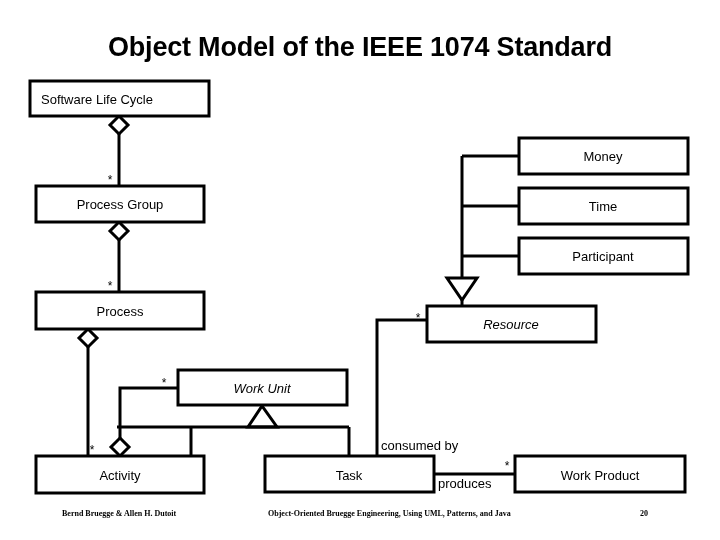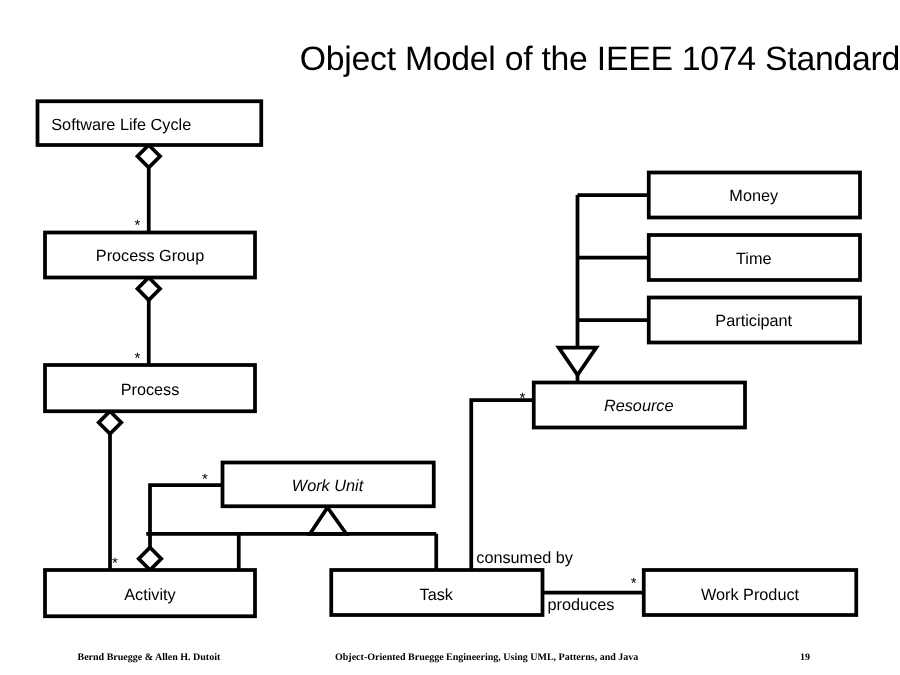--- a/index.html
+++ b/index.html
@@ -19,24 +19,24 @@
     position: relative;
     width: 720px;
     height: 540px;
     background: #ffffff;
   }
   .slide-title {
     position: absolute;
     left: 0;
     top: 32px;
     width: 720px;
-    text-align: right;
+    text-align: center;
     font-family: "Liberation Sans", sans-serif;
     font-size: 27px;
-    font-weight: normal;
+    font-weight: bold;
     letter-spacing: -0.2px;
     color: #000000;
     white-space: nowrap;
   }
   svg.diagram {
     position: absolute;
     left: 0;
     top: 0;
     width: 720px;
     height: 540px;
@@ -78,21 +78,20 @@
     font-size: 13px;
     fill: #000000;
   }
   .footer-left, .footer-center, .footer-right {
     position: absolute;
     font-family: "Liberation Serif", serif;
     font-size: 8px;
     font-weight: bold;
     color: #000000;
     white-space: nowrap;
-    margin-top: 12px;
   }
   .footer-left  { left: 62px;  top: 509px; }
   .footer-center{ left: 268px; top: 509px; }
   .footer-right { left: 640px; top: 509px; }
 </style>
 </head>
 <body>
 
 <div id="slide">
 
@@ -208,15 +207,15 @@
     <text class="mult" x="92" y="454" text-anchor="middle">*</text>
     <text class="mult" x="507" y="470" text-anchor="middle">*</text>
 
     <text class="assoc" x="381" y="450" text-anchor="start">consumed by</text>
     <text class="assoc" x="438" y="488" text-anchor="start">produces</text>
 
   </svg>
 
   <div class="footer-left">Bernd Bruegge &amp; Allen H. Dutoit</div>
   <div class="footer-center">Object-Oriented Bruegge Engineering, Using UML, Patterns, and Java</div>
-  <div class="footer-right">19</div>
+  <div class="footer-right">20</div>
 
 </div>
 
 </body></html>

